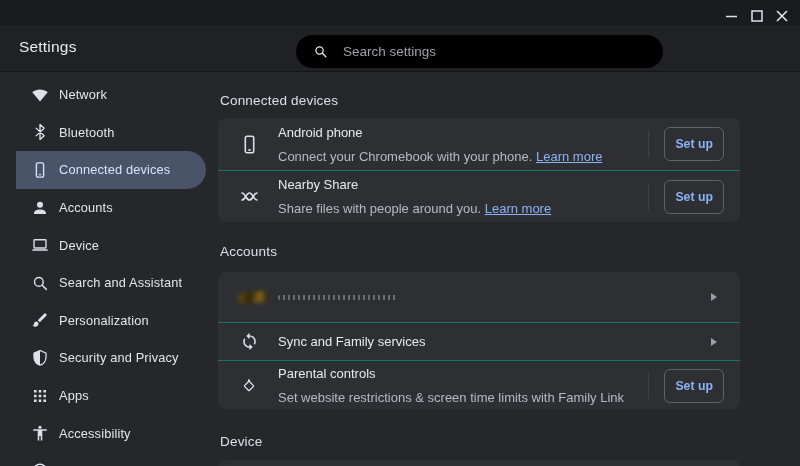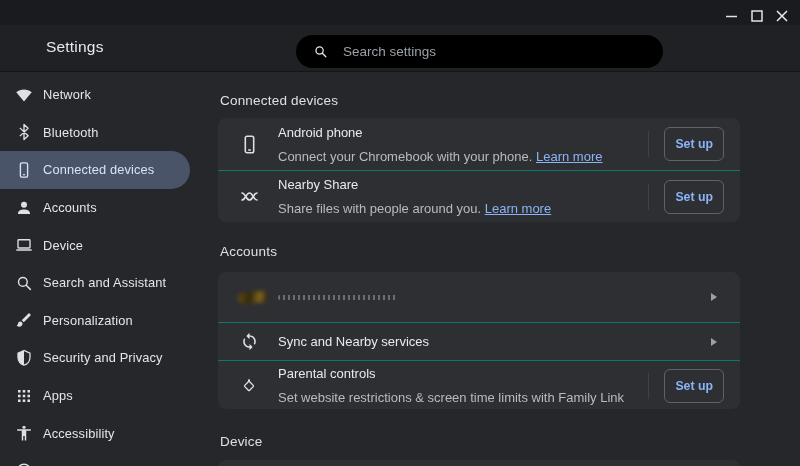--- a/index.html
+++ b/index.html
@@ -10,29 +10,29 @@
   }
   
   .caption { position:absolute; top:0; left:0; right:0; height:25px; background:#1a1b1e; z-index:5; }
   .win-controls { position:absolute; right:11px; top:9px; display:flex; gap:11px; align-items:center; }
   .wc { width:14px; height:14px; display:flex; align-items:center; justify-content:center; cursor:pointer; }
   .wc svg { display:block; }
   
   .header { position:absolute; top:25px; left:0; right:0; height:46px; background:#202124;
             border-bottom:1px solid #141517; z-index:4; }
   .app-title { position:absolute; left:19px; top:13px; font-size:15.5px; font-weight:500;
-               color:#e8eaed; letter-spacing:.2px;margin-left:27px; }
+               color:#e8eaed; letter-spacing:.2px; }
   .search-pill { position:absolute; left:296px; top:10px; width:367px; height:33px;
                  border-radius:17px; background:#000000; display:flex; align-items:center; }
   .search-pill svg { margin-left:17px; flex:none; }
   .search-pill input { flex:1; margin:0 16px 0 13px; background:transparent; border:none; outline:none;
                        color:#e8eaed; font-size:13.5px; font-family:"Liberation Sans",sans-serif; }
   .search-pill input::placeholder { color:#9aa0a6; }
   
-  .sidebar { position:absolute; left:0; top:71px; width:217px; bottom:0; padding-top:5px; overflow:hidden; }
+  .sidebar { position:absolute; left:16px; top:71px; width:217px; bottom:0; padding-top:5px; overflow:hidden; }
   .nav-item { height:37.6px; display:flex; align-items:center; position:relative; cursor:pointer; }
   .nav-item .pill { position:absolute; left:0; top:0; bottom:0; right:27px;
                     background:#4a5468; border-radius:0 19px 19px 0; }
   .nav-ic { width:18px; height:18px; margin-left:15px; position:relative; flex:none;
             display:flex; align-items:center; justify-content:center; }
   .nav-label { margin-left:10px; position:relative; font-size:12.8px; font-weight:500;
                color:#e4e6ea; letter-spacing:.15px; }
   .nav-item.selected .nav-label { color:#d7e3fc; }
   
   .main { position:absolute; left:217px; top:71px; width:583px; bottom:0; overflow:hidden; }
@@ -263,21 +263,21 @@
       <span class="spacer"></span>
       <span class="chevron"></span>
     </div>
     <div class="row" style="height:37px;">
       <span class="row-ic">
         <svg class="icf" width="19" height="19" viewBox="0 0 24 24">
             <path d="M12 4V1L8 5l4 4V6c3.31 0 6 2.69 6 6 0 1.01-.25 1.97-.7 2.8l1.46 1.46C19.54 15.03 20 13.57 20 12c0-4.42-3.58-8-8-8zm0 14c-3.31 0-6-2.69-6-6 0-1.01.25-1.97.7-2.8L5.24 7.74C4.46 8.97 4 10.43 4 12c0 4.42 3.58 8 8 8v3l4-4-4-4v3z"></path>
           </svg>
       </span>
       <span class="row-text">
-        <div class="row-title">Sync and Nearby services</div>
+        <div class="row-title">Sync and Family services</div>
       </span>
       <span class="spacer"></span>
       <span class="chevron"></span>
     </div>
     <div class="row" style="height:49px;">
       <span class="row-ic">
         <svg width="18" height="18" viewBox="0 0 24 24">
           <rect x="7.4" y="7.4" width="9.2" height="9.2" rx="1.2" fill="none" stroke="#dde1e6" stroke-width="1.7" transform="rotate(45 12 12)"></rect>
           <circle cx="12" cy="4.4" r="1.5" fill="#dde1e6"></circle>
         </svg>

